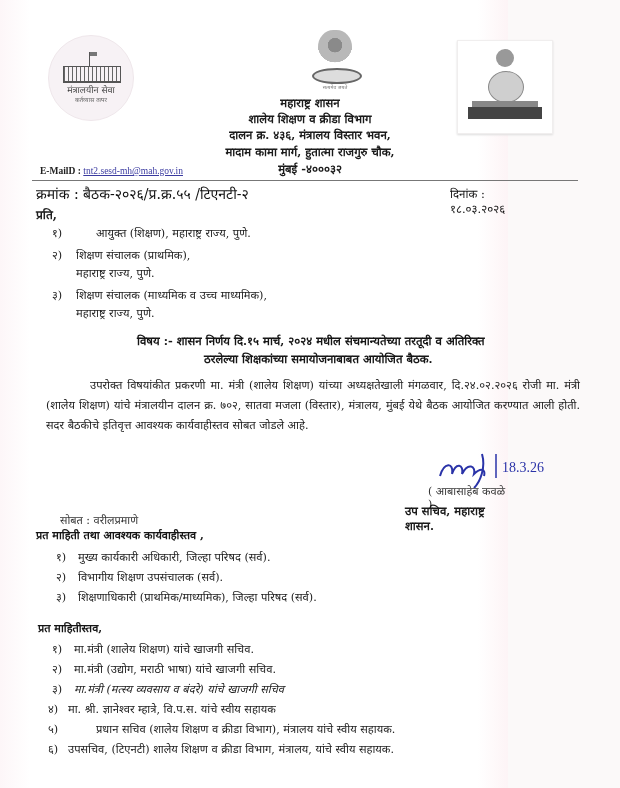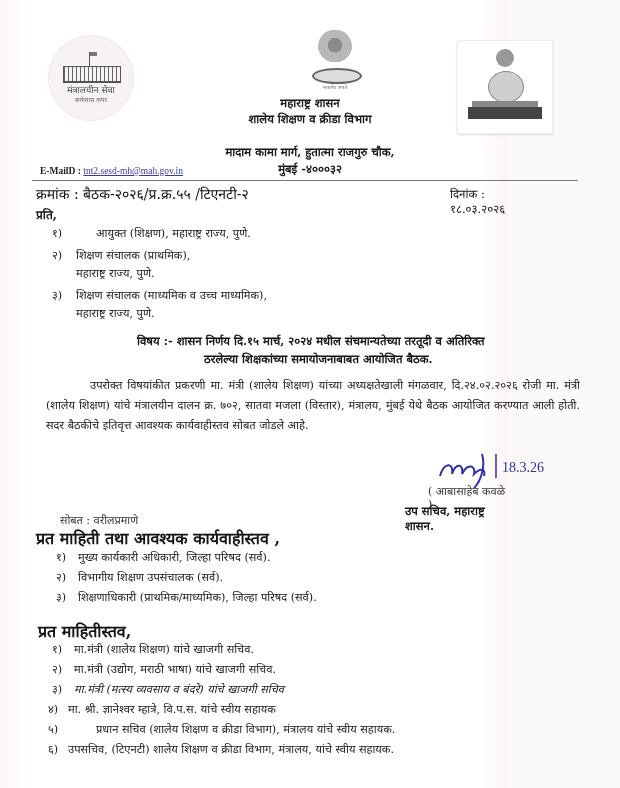--- a/index.html
+++ b/index.html
@@ -69,21 +69,21 @@
     .num { position: absolute; width: 22px; }
     .txt { position: absolute; }
     .subject { left: 137px; top: 333px; font-size: 11.5px; font-weight: bold; color: #151515; line-height: 17px; }
     .subject2 { left: 204px; top: 351px; font-size: 11.5px; font-weight: bold; color: #151515; }
     .para { left: 46px; top: 376px; width: 534px; font-size: 11.2px; color: #222; line-height: 20px; text-align: justify; }
     .para .indent { display: inline-block; width: 44px; }
     .sig-scribble { left: 436px; top: 448px; width: 110px; height: 40px; }
     .sig-name { left: 428px; top: 483px; font-size: 11px; color: #333; }
     .sig-desig { left: 405px; top: 503px; font-size: 11.5px; color: #1a1a1a; font-weight: bold; }
     .encl { left: 60px; top: 476px; font-size: 11px; color: #333; margin-top: 36px; }
-    .sec-head { font-size: 16px; font-weight: bold; color: #151515; }
+    .sec-head { font-size: 11px; font-weight: bold; color: #151515; }
   </style>
 </head>
 <body>
 
 <div class="page">
 
   <div class="abs seal-left">
     <div class="flag"></div>
     <div class="bldg"></div>
     <div class="t1">मंत्रालयीन सेवा</div>
@@ -98,20 +98,21 @@
 
   <div class="abs logo-right">
     <div class="tree"></div>
     <div class="circ"></div>
     <div class="plate2"></div>
     <div class="plate"></div>
   </div>
 
   <div class="abs hdr bold" style="top:112px;">शालेय शिक्षण व क्रीडा विभाग</div>
   <div class="abs hdr bold" style="top:96px;">महाराष्ट्र शासन</div>
+  <div class="abs hdr bold" style="top:128px;">दालन क्र. ४३६, मंत्रालय विस्तार भवन,</div>
   <div class="abs hdr bold" style="top:145px;">मादाम कामा मार्ग, हुतात्मा राजगुरु चौक,</div>
   <div class="abs hdr bold" style="top:162px;">मुंबई -४०००३२</div>
 
   <div class="abs email">
     <span>E-MailD :</span>
     <a>tnt2.sesd-mh@mah.gov.in</a>
   </div>
   <div class="abs rule"></div>
 
   <div class="abs ref">क्रमांक : बैठक-२०२६/प्र.क्र.५५ /टिएनटी-२</div>

